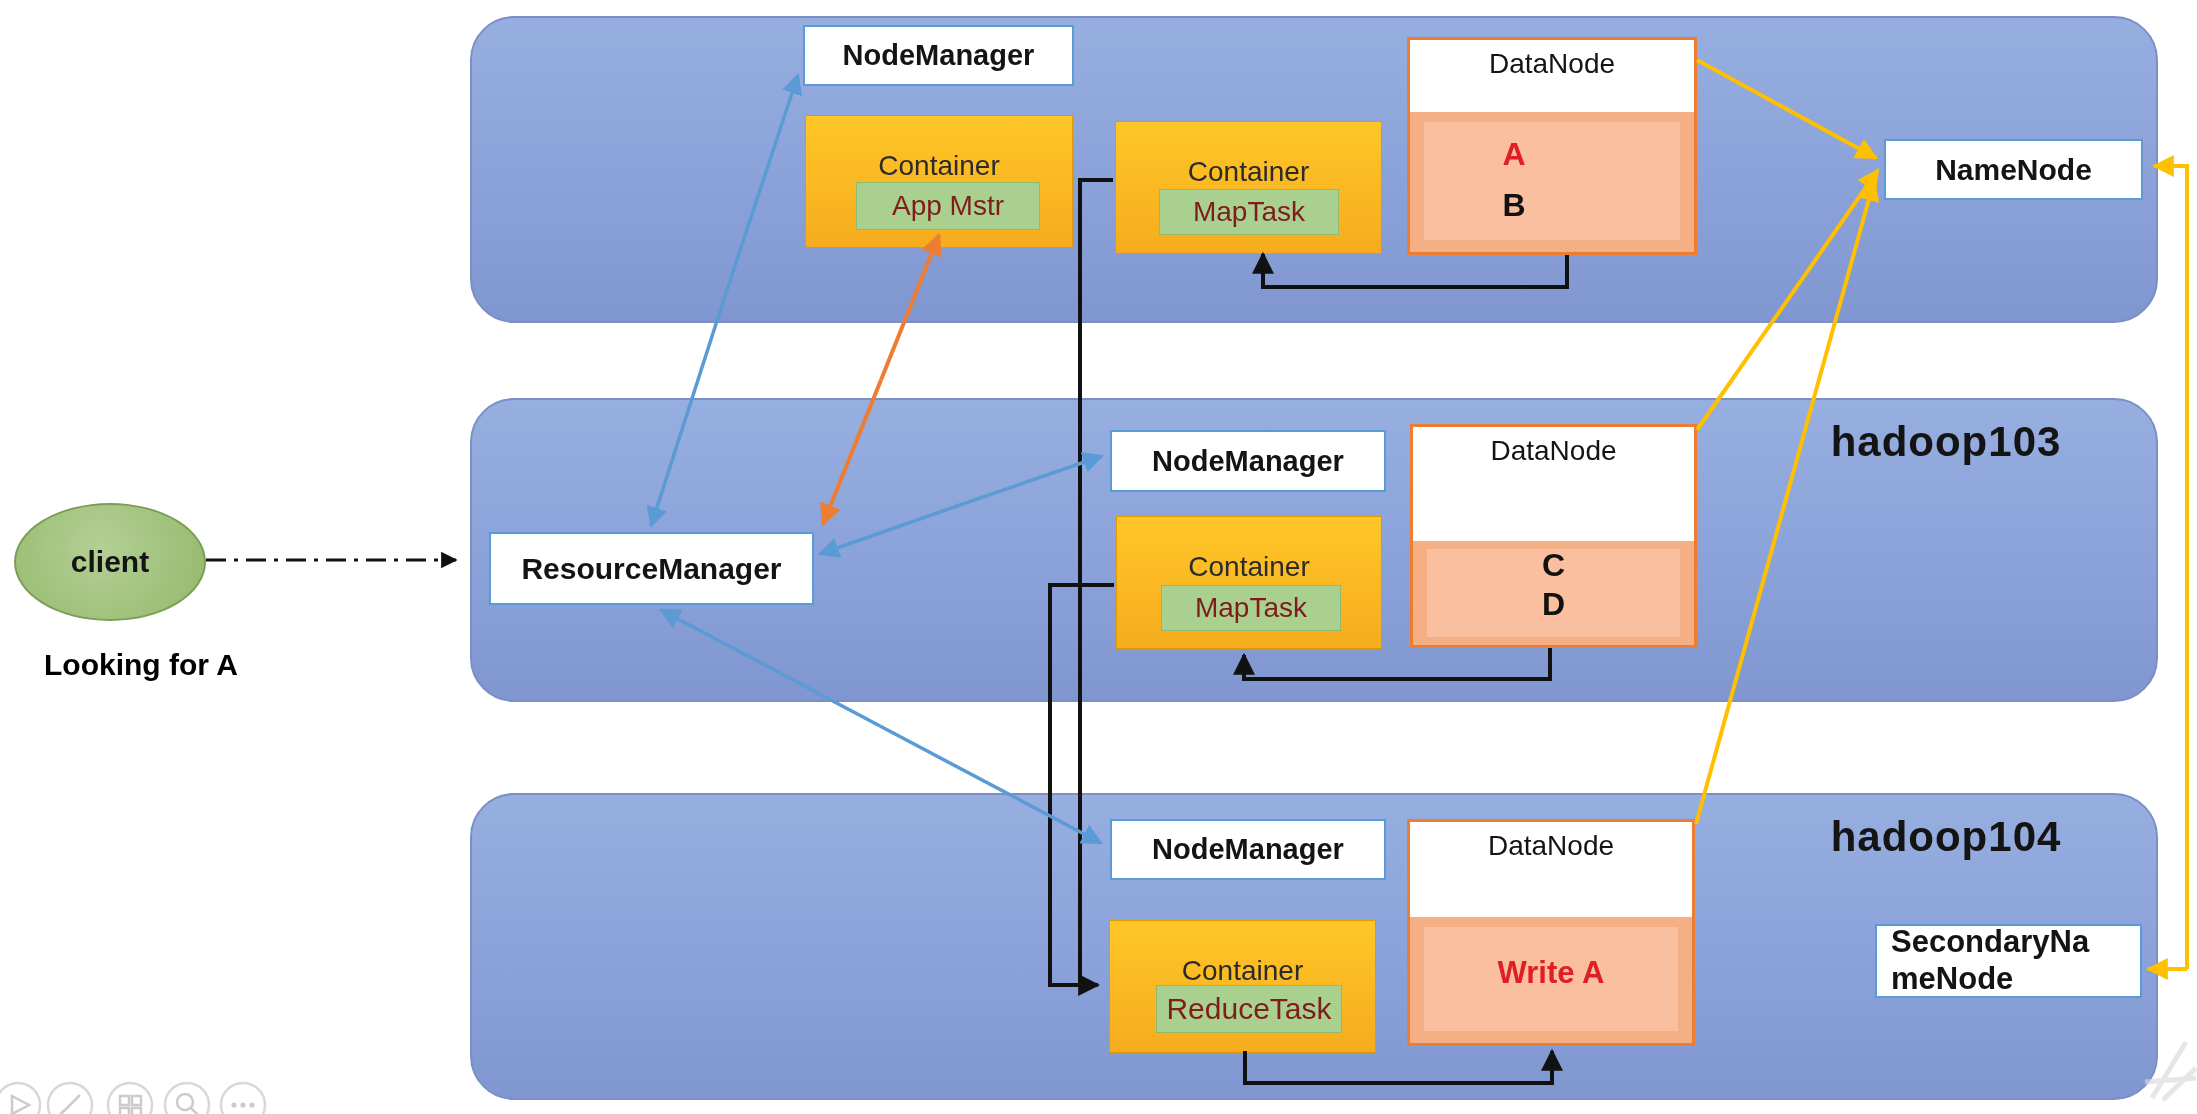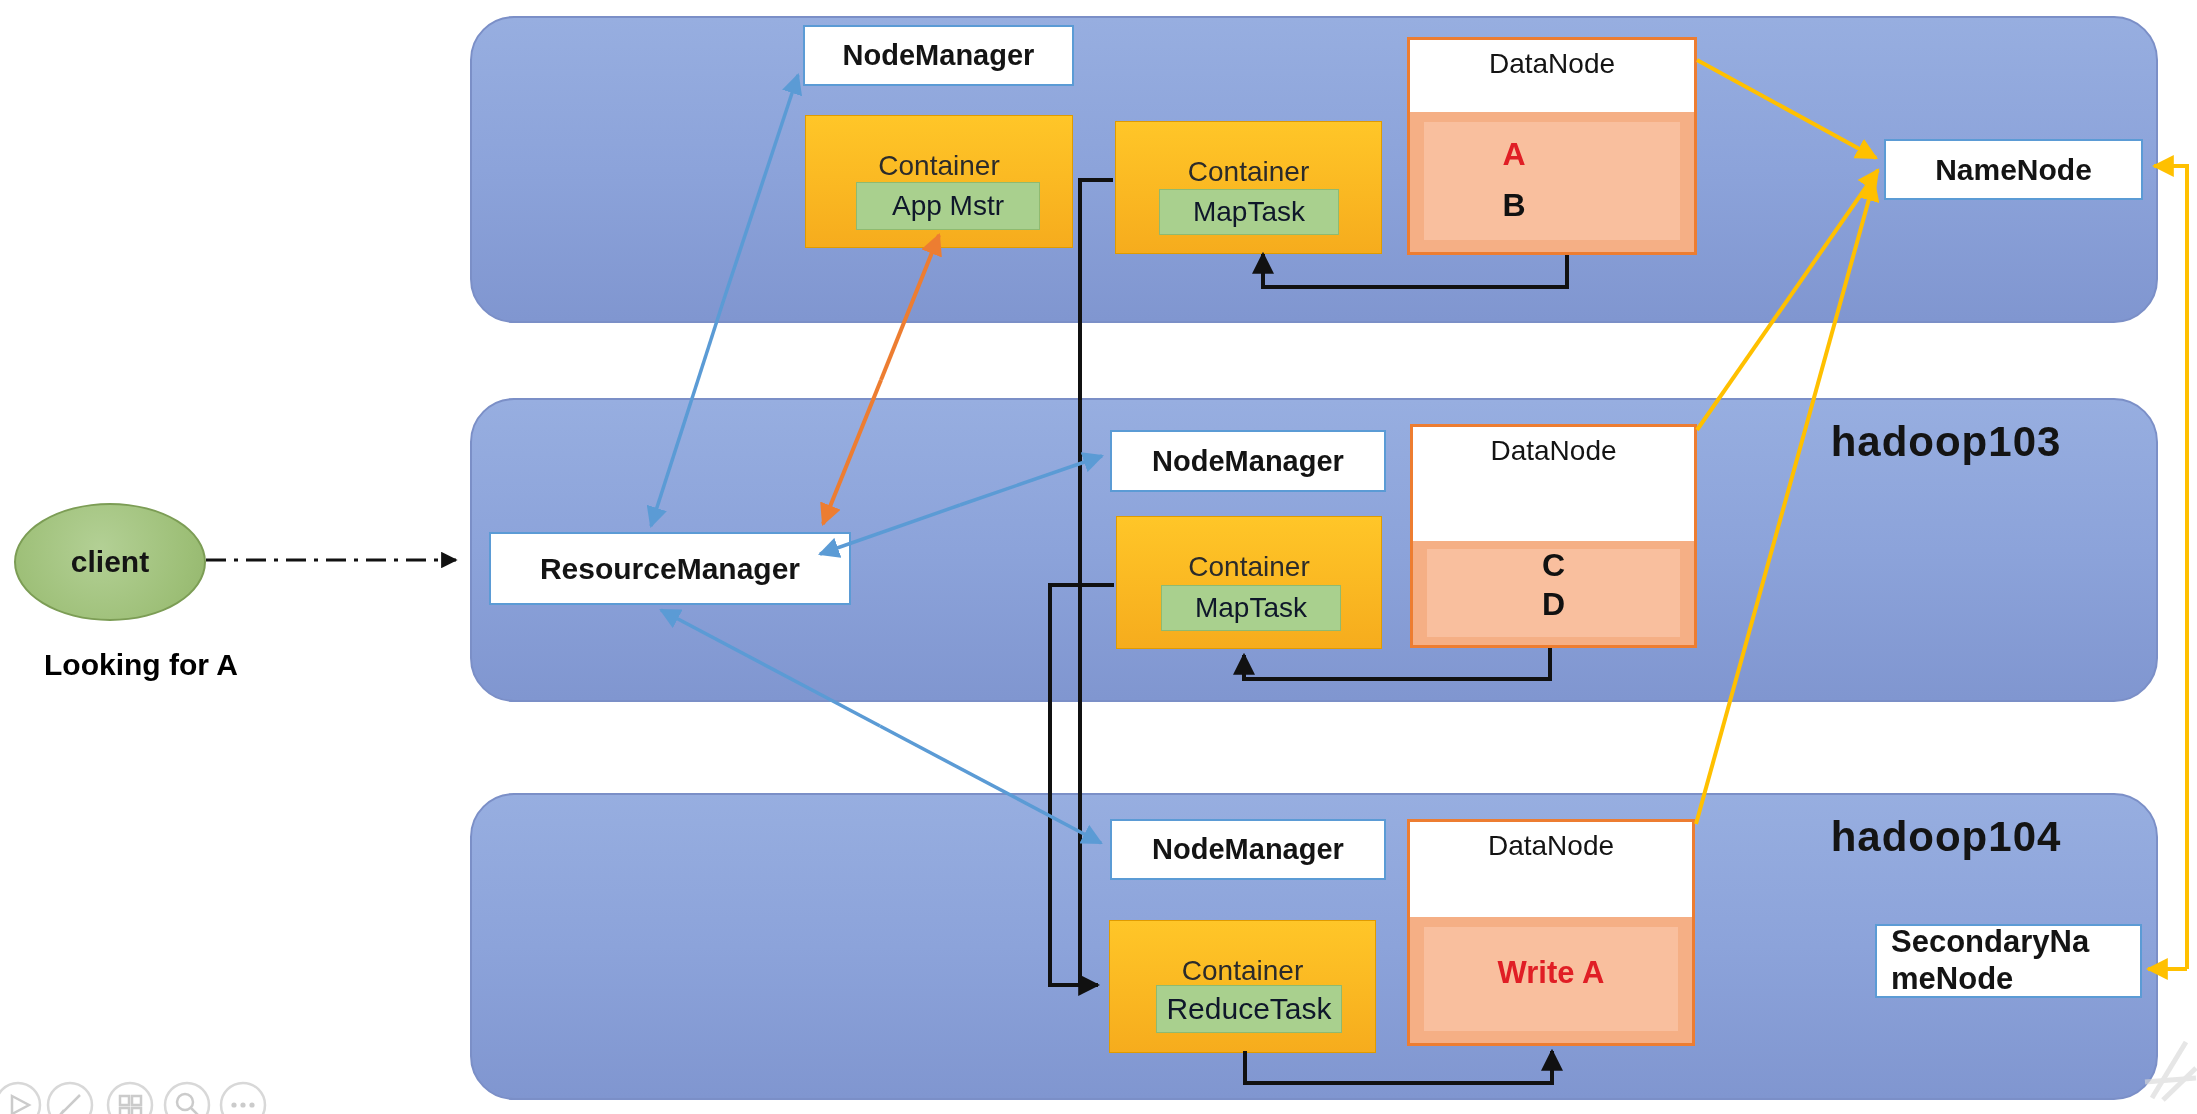--- a/index.html
+++ b/index.html
@@ -15,21 +15,21 @@
   .nm{font-size:29px;}
   .rm{font-size:30px;}
   .nn{font-size:30px;}
   .snn{font-size:31px;align-items:center;justify-content:flex-start;padding:0 0 0 14px;line-height:1.18;}
   .snn .wrap{width:218px;word-break:break-all;}
   .cbox{position:absolute;background:linear-gradient(180deg,#FFC628 0%,#F6AC1D 100%);
         border:1px solid #E09B00;box-sizing:border-box;}
   .cbox .clabel{position:absolute;top:10px;left:0;width:100%;text-align:center;
                 font-size:28px;color:#2b2b2b;margin-top:24px;}
   .task{position:absolute;background:#A9D08E;border:1px solid #8FBA70;box-sizing:border-box;
-        display:flex;align-items:center;justify-content:center;font-size:28px;color:#0f172a;text-align:center;}
+        display:flex;align-items:center;justify-content:center;font-size:28px;color:#7f1d1d;text-align:center;}
   .task.small{font-size:30px;}
   .dn{position:absolute;background:#ffffff;border:3px solid #ED7D31;box-sizing:border-box;}
   .dn .dn-title{position:absolute;top:8px;left:0;width:100%;text-align:center;
                 font-size:28px;font-weight:normal;color:#141414;}
   .dn .dn-body{position:absolute;left:0;right:0;bottom:0;background:#F5AF85;}
   .dn .dn-body .inner{position:absolute;left:14px;right:14px;top:10px;bottom:12px;background:#F9BF9E;}
   .dn .blocks{position:absolute;left:0;top:0;width:100%;height:100%;display:flex;
               flex-direction:column;align-items:center;font-weight:bold;font-size:32px;}
   .ellipse{position:absolute;left:14px;top:503px;width:188px;height:114px;border-radius:50%;
            background:radial-gradient(circle at 45% 38%,#B3D095 0%,#9DBF77 70%,#93B56C 100%);
@@ -75,21 +75,21 @@
     </div>
 
     <div class="wbox nn" style="left:1412px;top:121px;width:259px;height:61px;">
       <span>NameNode</span>
     </div>
   </div>
 
   <div class="host" style="top:398px;height:304px;">
     <div class="host-title">hadoop103</div>
 
-    <div class="wbox rm" style="left:17px;top:132px;width:362px;height:73px;">
+    <div class="wbox rm" style="left:17px;top:132px;width:325px;height:73px;">
       <span>ResourceManager</span>
     </div>
 
     <div class="wbox nm" style="left:638px;top:30px;width:276px;height:62px;">
       <span>NodeManager</span>
     </div>
 
     <div class="cbox" style="left:644px;top:116px;width:266px;height:133px;">
       <div class="clabel">Container</div>
       <div class="task" style="left:44px;top:68px;width:180px;height:46px;">

